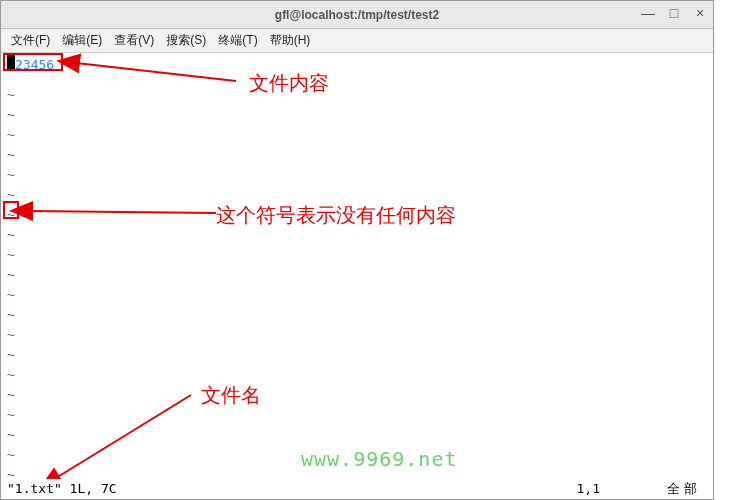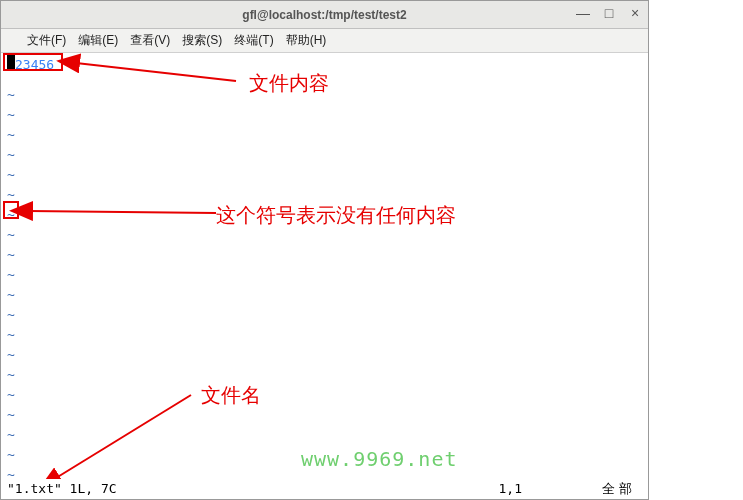--- a/index.html
+++ b/index.html
@@ -1,31 +1,31 @@
 <!DOCTYPE html>
 <html><head>
 <meta charset="utf-8">
 <style>
   * { margin: 0; padding: 0; box-sizing: border-box; }
   html, body { width: 743px; height: 500px; overflow: hidden; font-family: sans-serif; background: #fff; }
-  .window { width: 649px; height: 500px; display: flex; flex-direction: column; border: 1px solid #999; }
+  .window { width: 714px; height: 500px; display: flex; flex-direction: column; border: 1px solid #999; }
   .titlebar { height: 28px; background: #e8e8e6; border-bottom: 1px solid #c0c0c0; display: flex; align-items: center; position: relative; font-size: 12px; color: #555; }
   .titlebar .title { position: absolute; left: 0; right: 0; text-align: center; font-weight: bold; color: #555; }
   .win-controls { position: absolute; right: 6px; top: 4px; display: flex; gap: 12px; font-size: 14px; color: #555; }
   .win-controls span { cursor: pointer; width: 14px; text-align: center; }
-  .menubar { height: 24px; background: #f2f2f0; border-bottom: 1px solid #d0d0d0; display: flex; align-items: center; font-size: 12px; color: #222; padding-left: 20px; }
+  .menubar { height: 24px; background: #f2f2f0; border-bottom: 1px solid #d0d0d0; display: flex; align-items: center; font-size: 12px; color: #222; padding-left: 4px; }
   .menubar .menu-item { padding: 2px 6px; cursor: pointer; }
   .editor { flex: 1; position: relative; font-family: "DejaVu Sans Mono", monospace; font-size: 13px; line-height: 20px; color: #000; background: #fff; }
   .line { position: absolute; left: 6px; color: #2e6da4; }
   .line.content { color: #3b82f6; }
   .tilde { color: #3f6eb5; }
   .cursor-block { display: inline-block; width: 8px; height: 16px; background: #000; vertical-align: -2px; }
   .statusbar { position: absolute; bottom: 0; left: 0; right: 0; height: 20px; font-family: monospace; font-size: 13px; display: flex; align-items: center; padding: 0 6px; background: #fff; }
   .status-left { flex: 0 0 auto; }
-  .status-pos { position: absolute; right: 126px; }
+  .status-pos { position: absolute; right: 113px; }
   .status-pct { position: absolute; right: 12px; letter-spacing: 4px; }
   .box-red { position: absolute; border: 2px solid #e60000; }
   .anno { position: absolute; color: #e60000; font-size: 20px; font-family: sans-serif; }
   .watermark { position: absolute; color: #6fcf6f; font-size: 20px; letter-spacing: 1px; }
   svg.arrow { position: absolute; overflow: visible; }
 </style>
 </head>
 <body>
 
 <div class="window">

